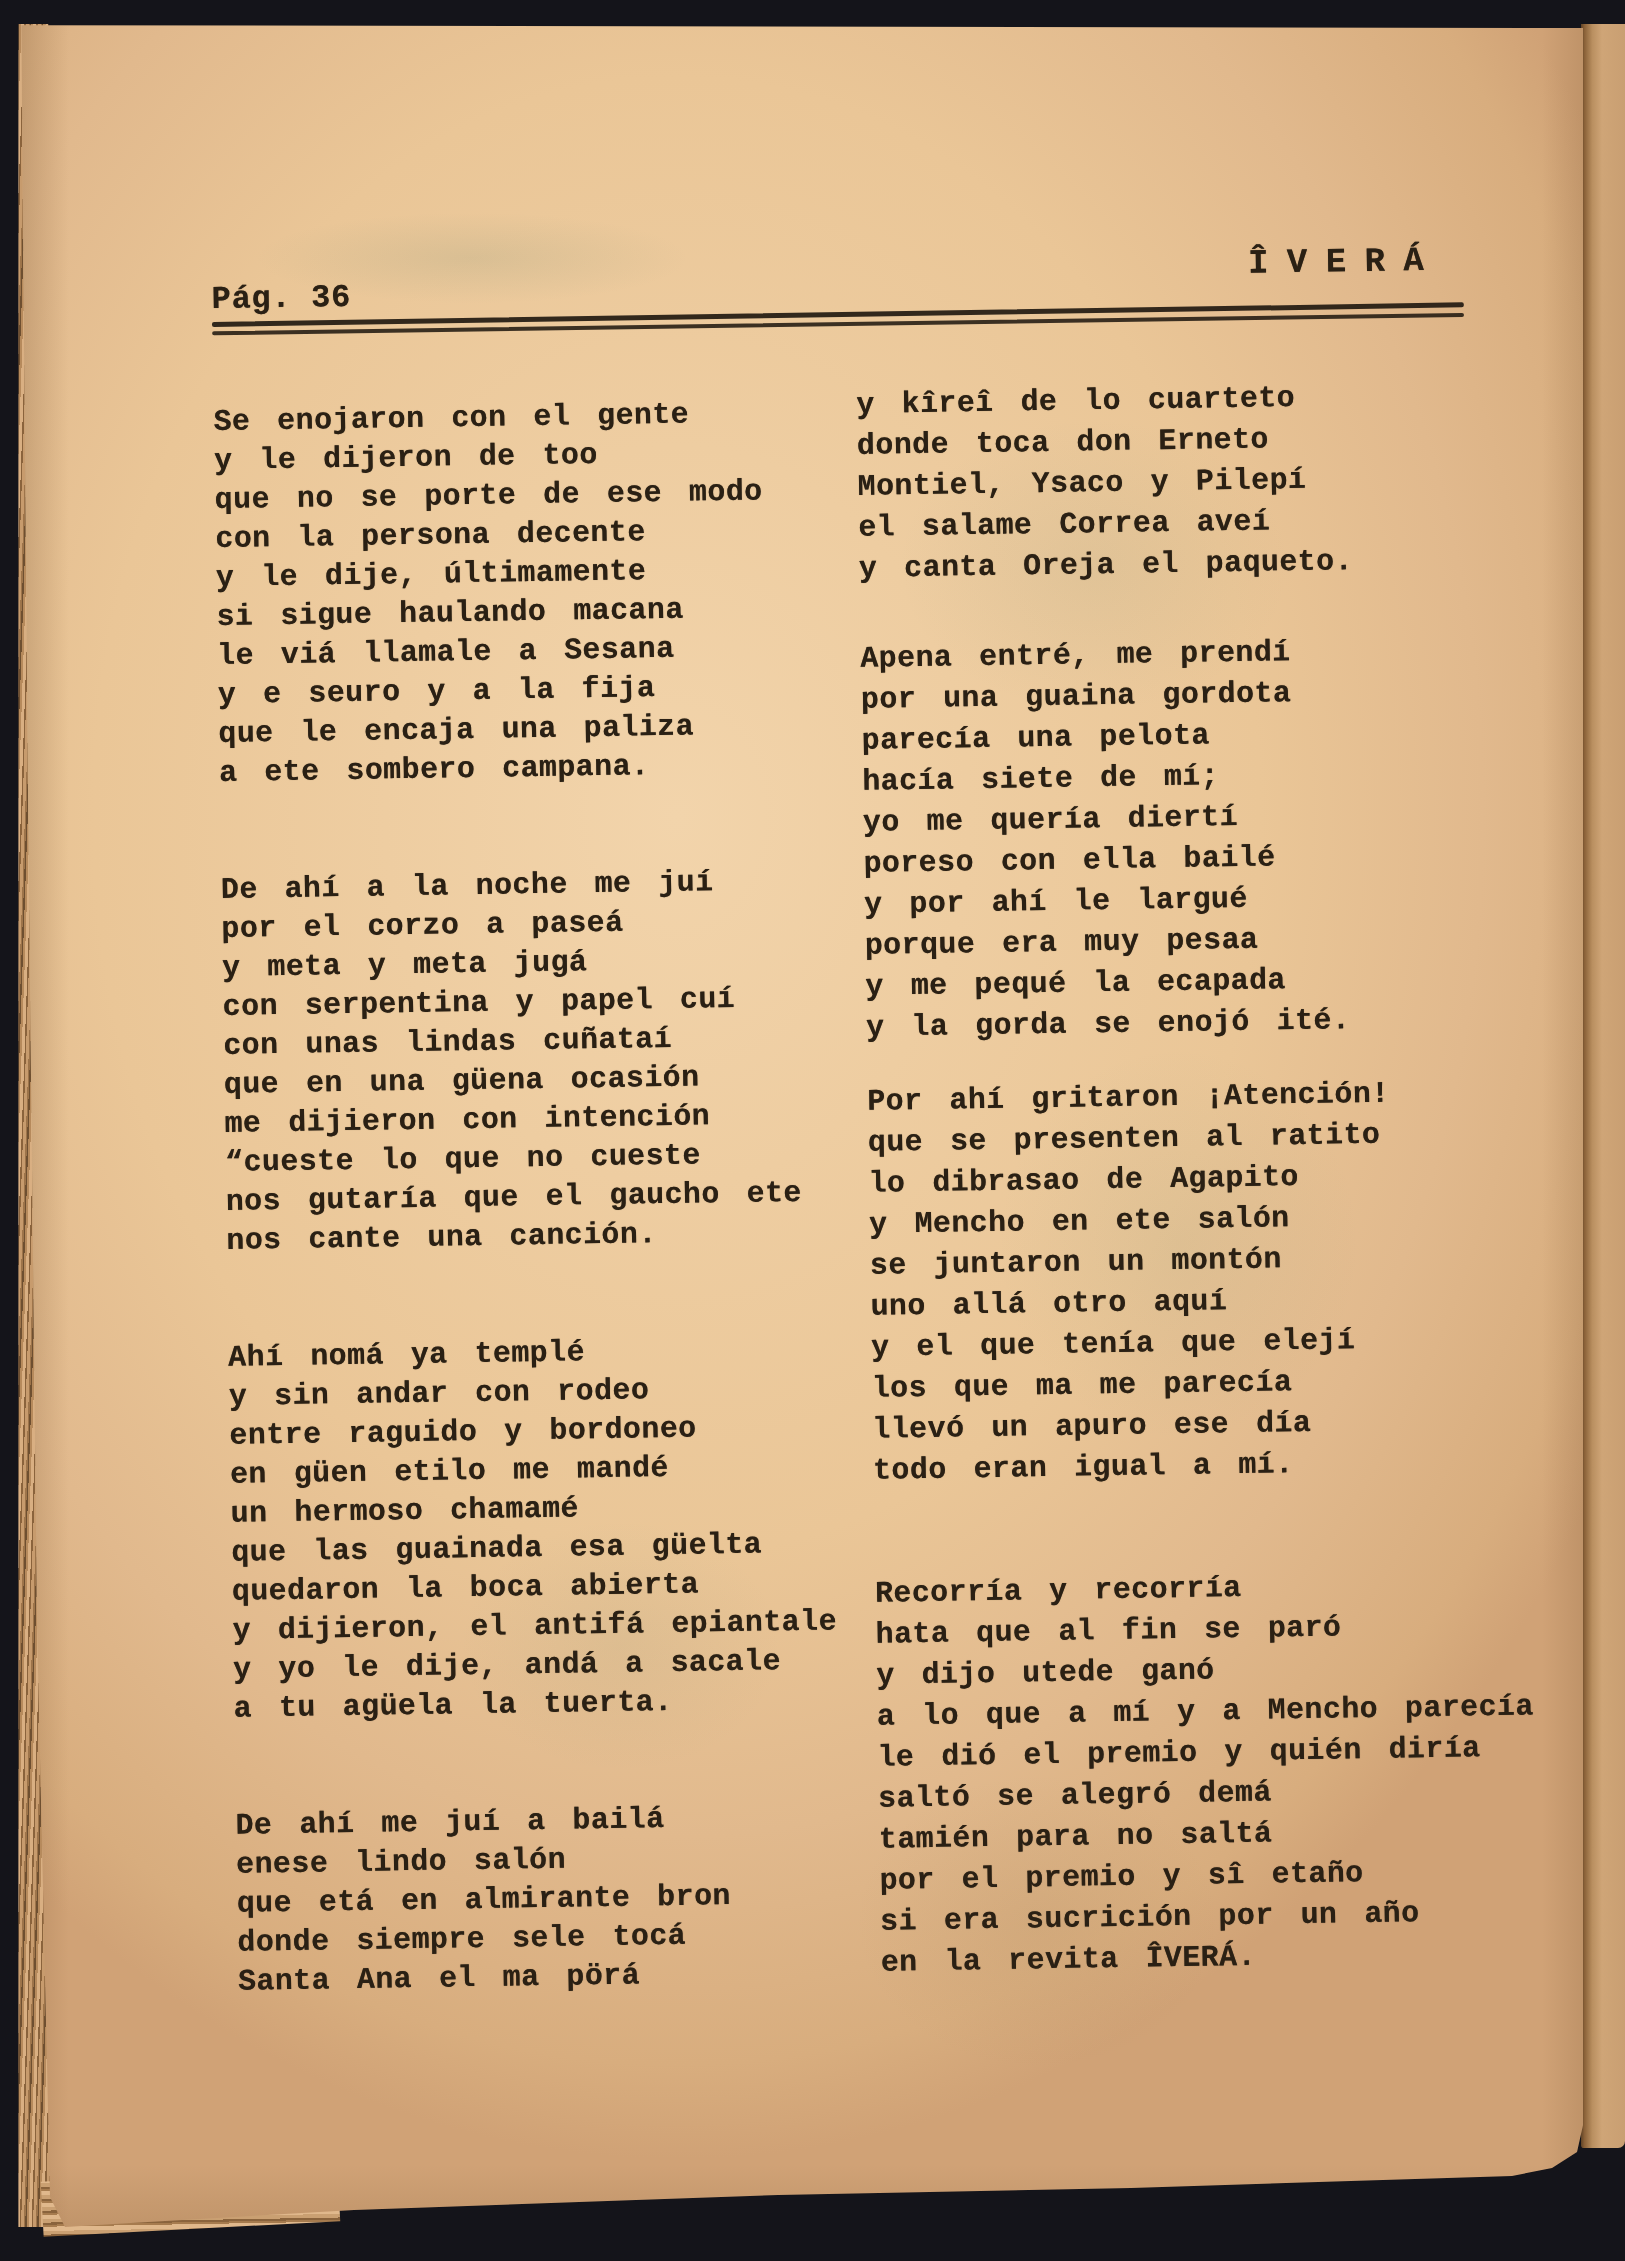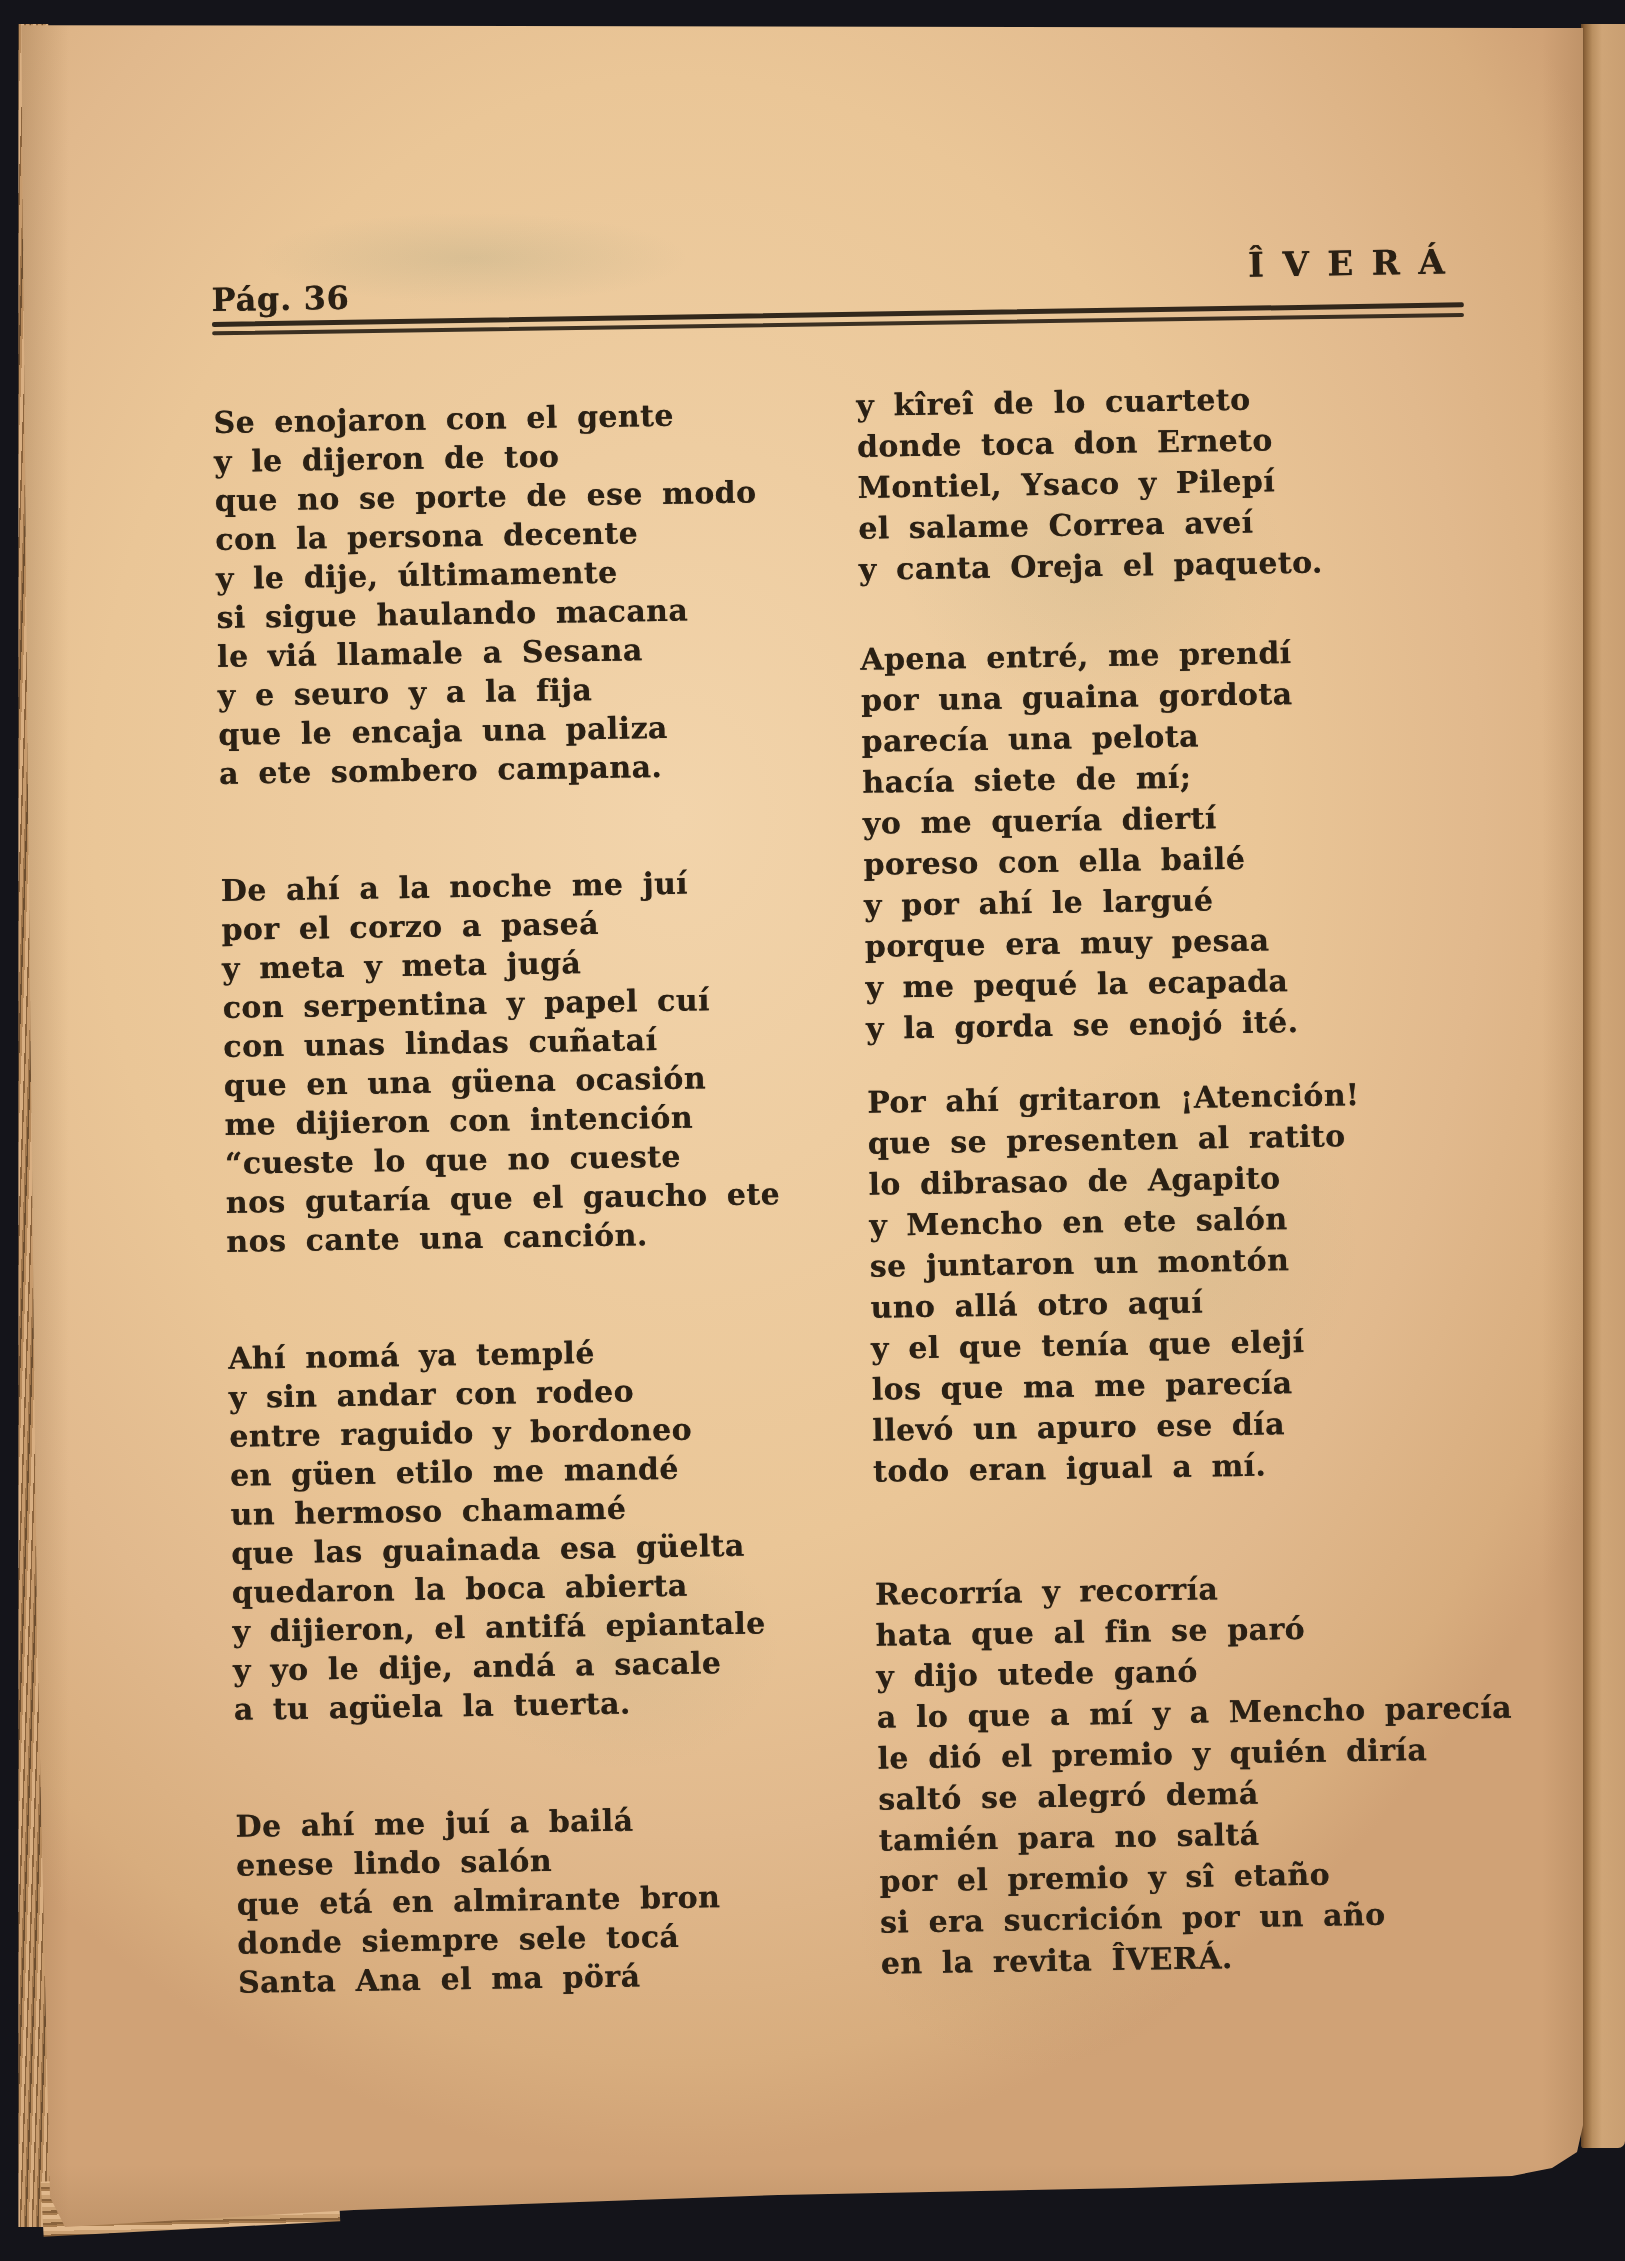--- a/index.html
+++ b/index.html
@@ -3,21 +3,21 @@
 <meta charset="utf-8">
 <style>
   html,body{margin:0;padding:0;}
   body{
     width:1625px;height:2261px;
     background:#14141a;
     overflow:hidden;
     font-family:"DejaVu Serif", serif;
     position:relative;
   }
-  .photo{position:absolute;inset:0;}
+  .photo{position:absolute;inset:0;font-family:Liberation Mono, monospace;}
 
   
   .page-edges-left{
     position:absolute;left:18.4px;top:24px;width:72px;height:2203px;
     background:repeating-linear-gradient(92deg,
       #6e4f30 0 1.4px,#b68a5c 1.4px 3.5px,#d9af82 3.5px 6.4px,
       #8a633c 6.4px 7.8px,#c79b6d 7.8px 10.6px,#9d744a 10.6px 12px);
     clip-path:polygon(0 0,30px 0,57px 70%,72px 100%,0 100%);
   }
   

